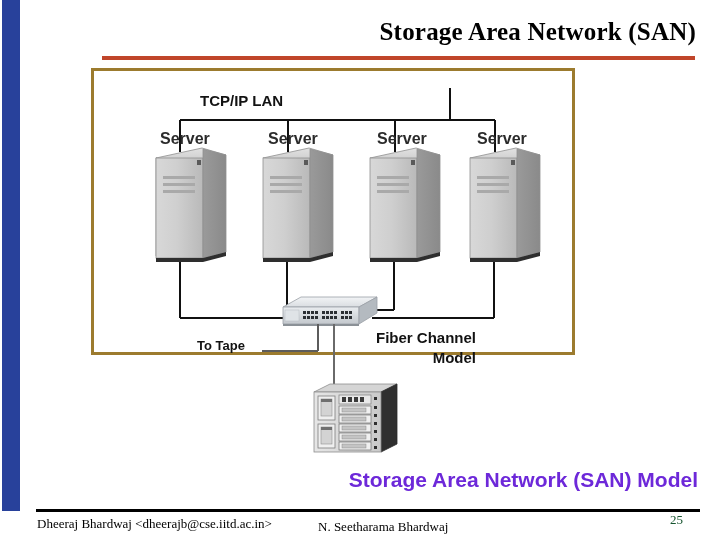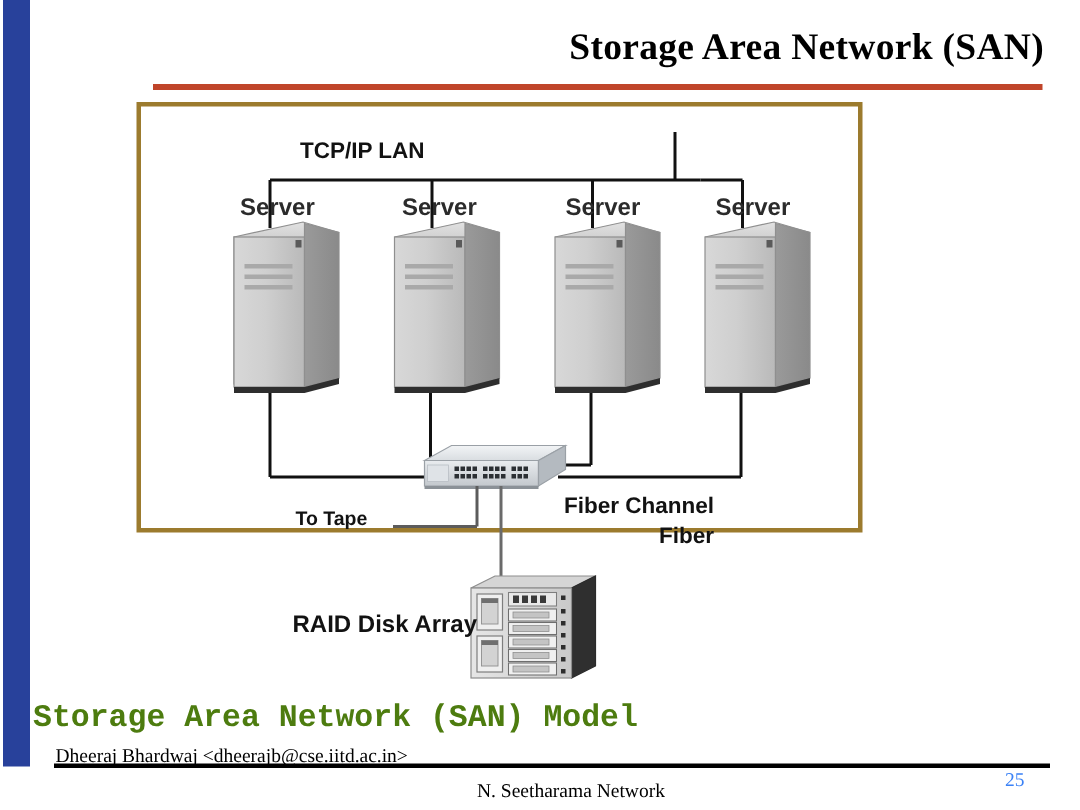--- a/index.html
+++ b/index.html
@@ -96,61 +96,61 @@
   #label-tape  { left: 197px; top: 338px; font-size: 13px; }
   #label-fcs   { left: 376px; top: 328px; font-size: 15px; line-height: 20px; }
   #label-raid  { left: 195px; top: 408px; font-size: 16px; }
 
   
   #caption {
     position: absolute;
     left: 22px;
     top: 468px;
     width: 676px;
-    text-align: left;
-    font-family: Liberation Mono, monospace;
+    text-align: right;
+    font-family: Liberation Sans, sans-serif;
     font-weight: bold;
     font-size: 21px;
-    color: #4d7c0f;
+    color: #6d28d9;
   }
 
   
   #footer-rule {
     position: absolute;
     left: 36px;
     top: 509px;
     width: 664px;
     height: 3px;
     background: #000000;
   }
   #footer-author {
     position: absolute;
     left: 37px;
-    top: 496px;
+    top: 516px;
     font-family: "Liberation Serif", serif;
     font-size: 13px;
     color: #000000;
     white-space: pre;
   }
   #footer-author2 {
     position: absolute;
     left: 318px;
     top: 519px;
     font-family: "Liberation Serif", serif;
     font-size: 13px;
     color: #000000;
     white-space: pre;
   }
   #footer-page {
     position: absolute;
     left: 670px;
     top: 512px;
     font-family: "Liberation Serif", serif;
     font-size: 13px;
-    color: #3b82f6;
+    color: #14532d;
   }
 </style>
 </head>
 <body>
 
 <div id="slide">
 
   <div id="left-bar"></div>
   <div id="left-bar-edge"></div>
 
@@ -342,23 +342,22 @@
       </g>
     </g>
   </svg>
 
   <div class="diag-label" id="label-lan">TCP/IP LAN</div>
   <div class="diag-label" id="label-srv-1">Server</div>
   <div class="diag-label" id="label-srv-2">Server</div>
   <div class="diag-label" id="label-srv-3">Server</div>
   <div class="diag-label" id="label-srv-4">Server</div>
   <div class="diag-label" id="label-tape">To Tape</div>
-  <div class="diag-label" id="label-fcs"><span>Fiber Channel</span><br><span>Fiber</span></div>
-  <div class="diag-label" id="label-raid">RAID Disk Array</div>
+  <div class="diag-label" id="label-fcs"><span>Fiber Channel</span><br><span>Model</span></div>
 
   <div id="caption">Storage Area Network (SAN) Model</div>
 
   <div id="footer-rule"></div>
   <div id="footer-author">Dheeraj Bhardwaj &lt;dheerajb@cse.iitd.ac.in&gt;</div>
-  <div id="footer-author2">N. Seetharama Network</div>
+  <div id="footer-author2">N. Seetharama Bhardwaj</div>
   <div id="footer-page">25</div>
 
 </div>
 
 </body></html>

